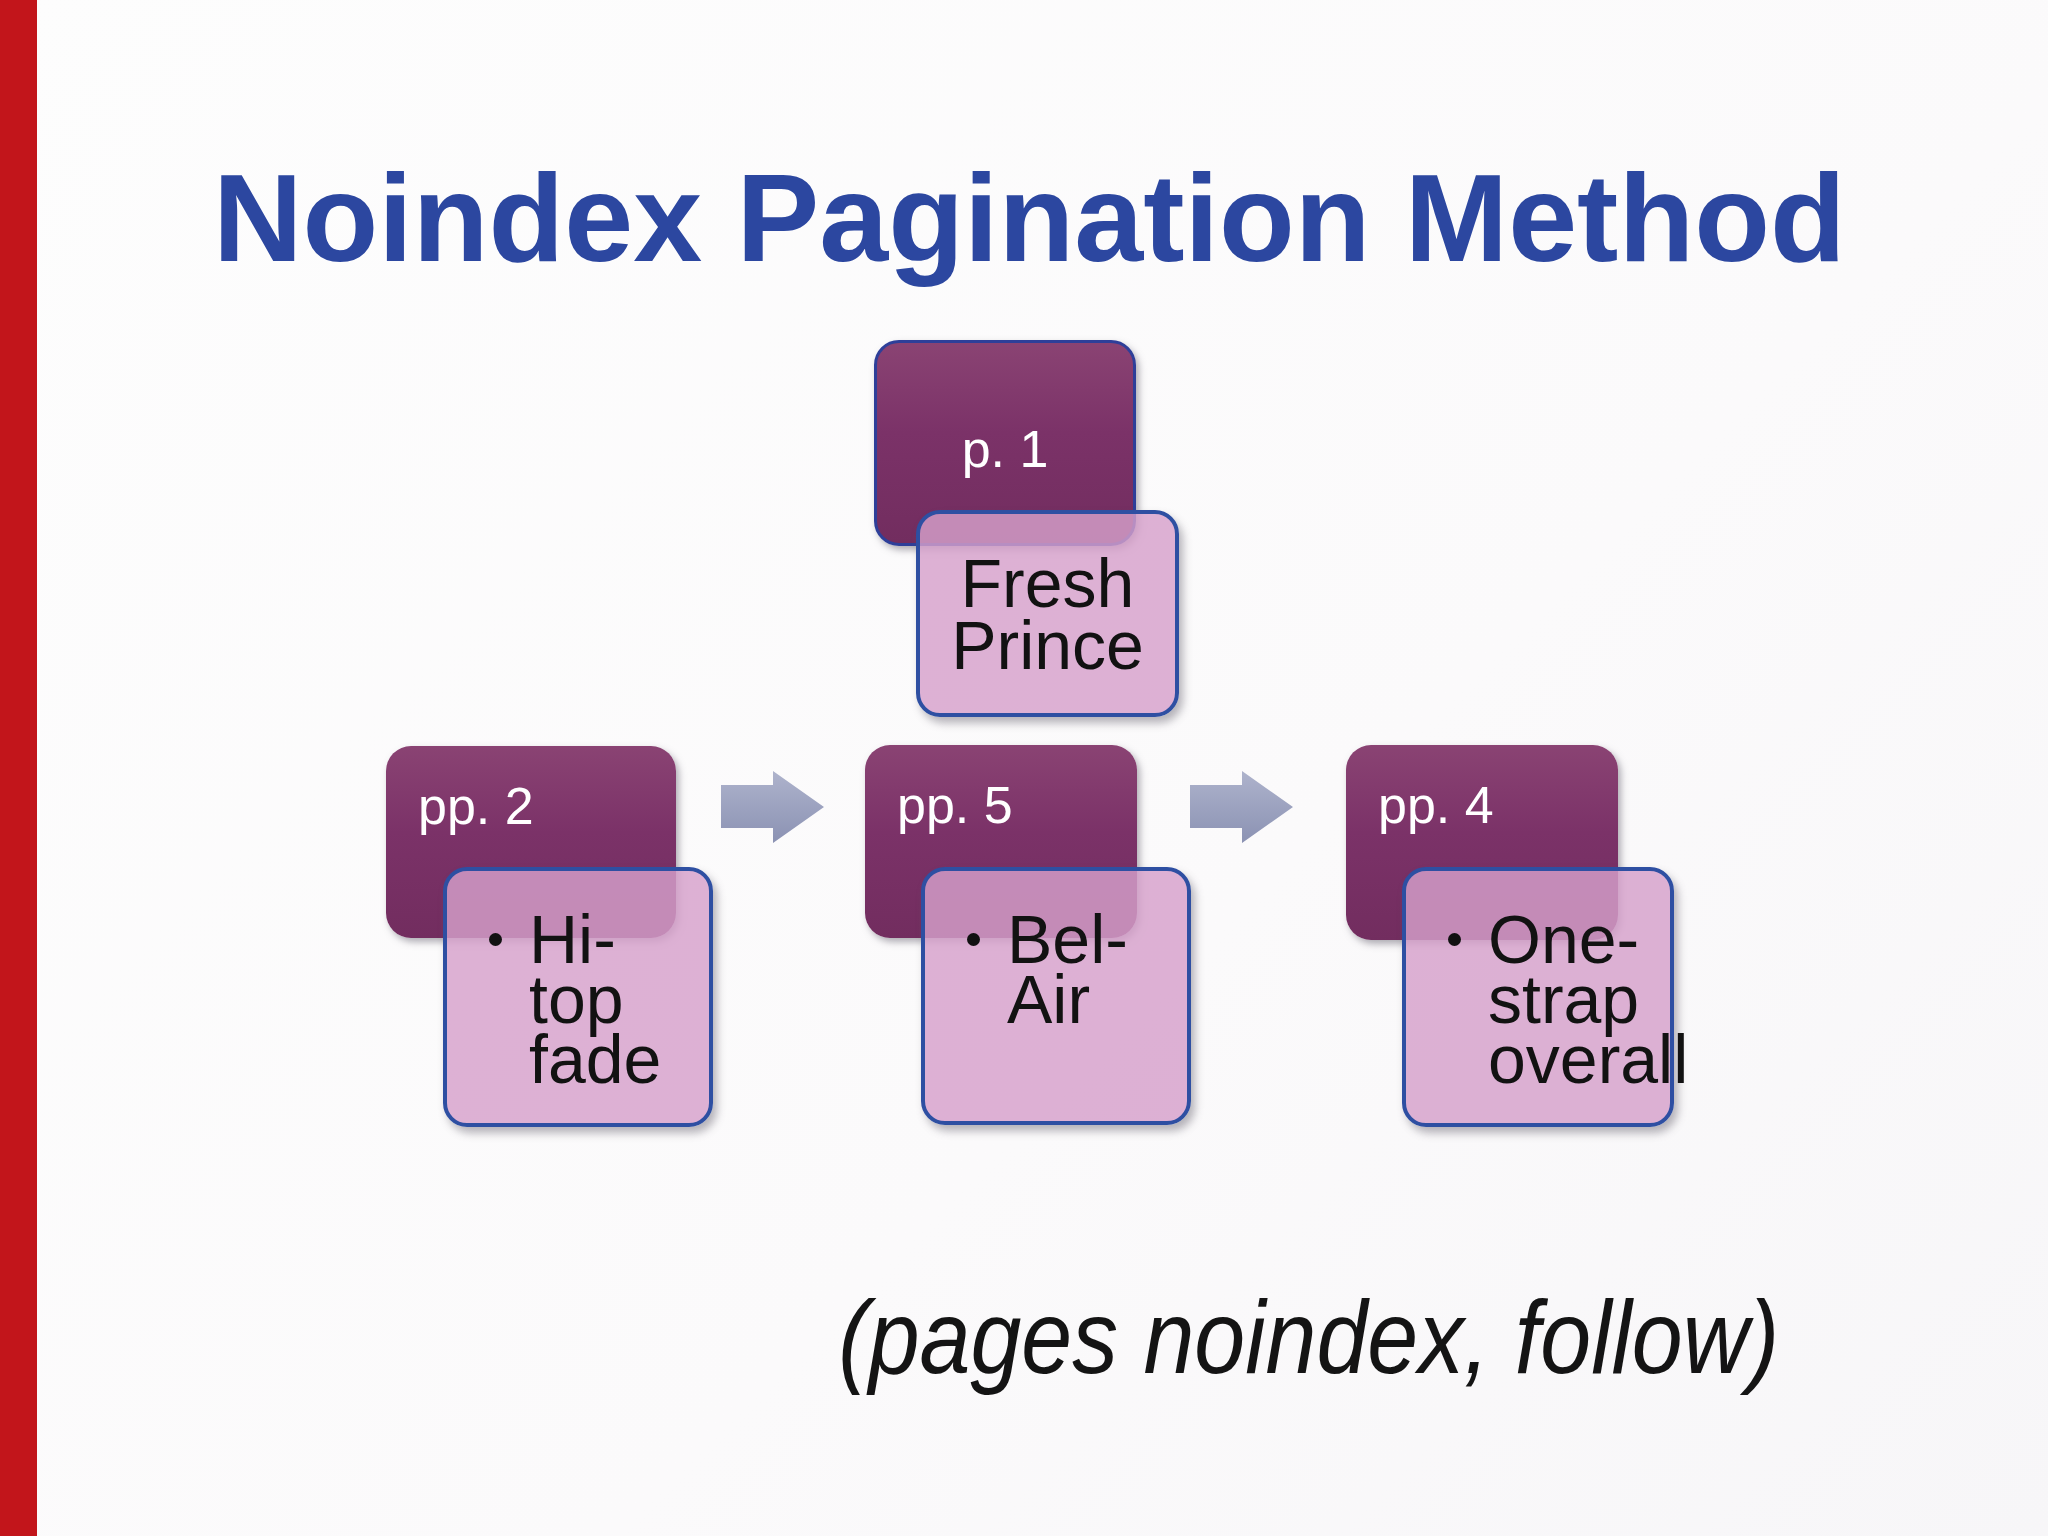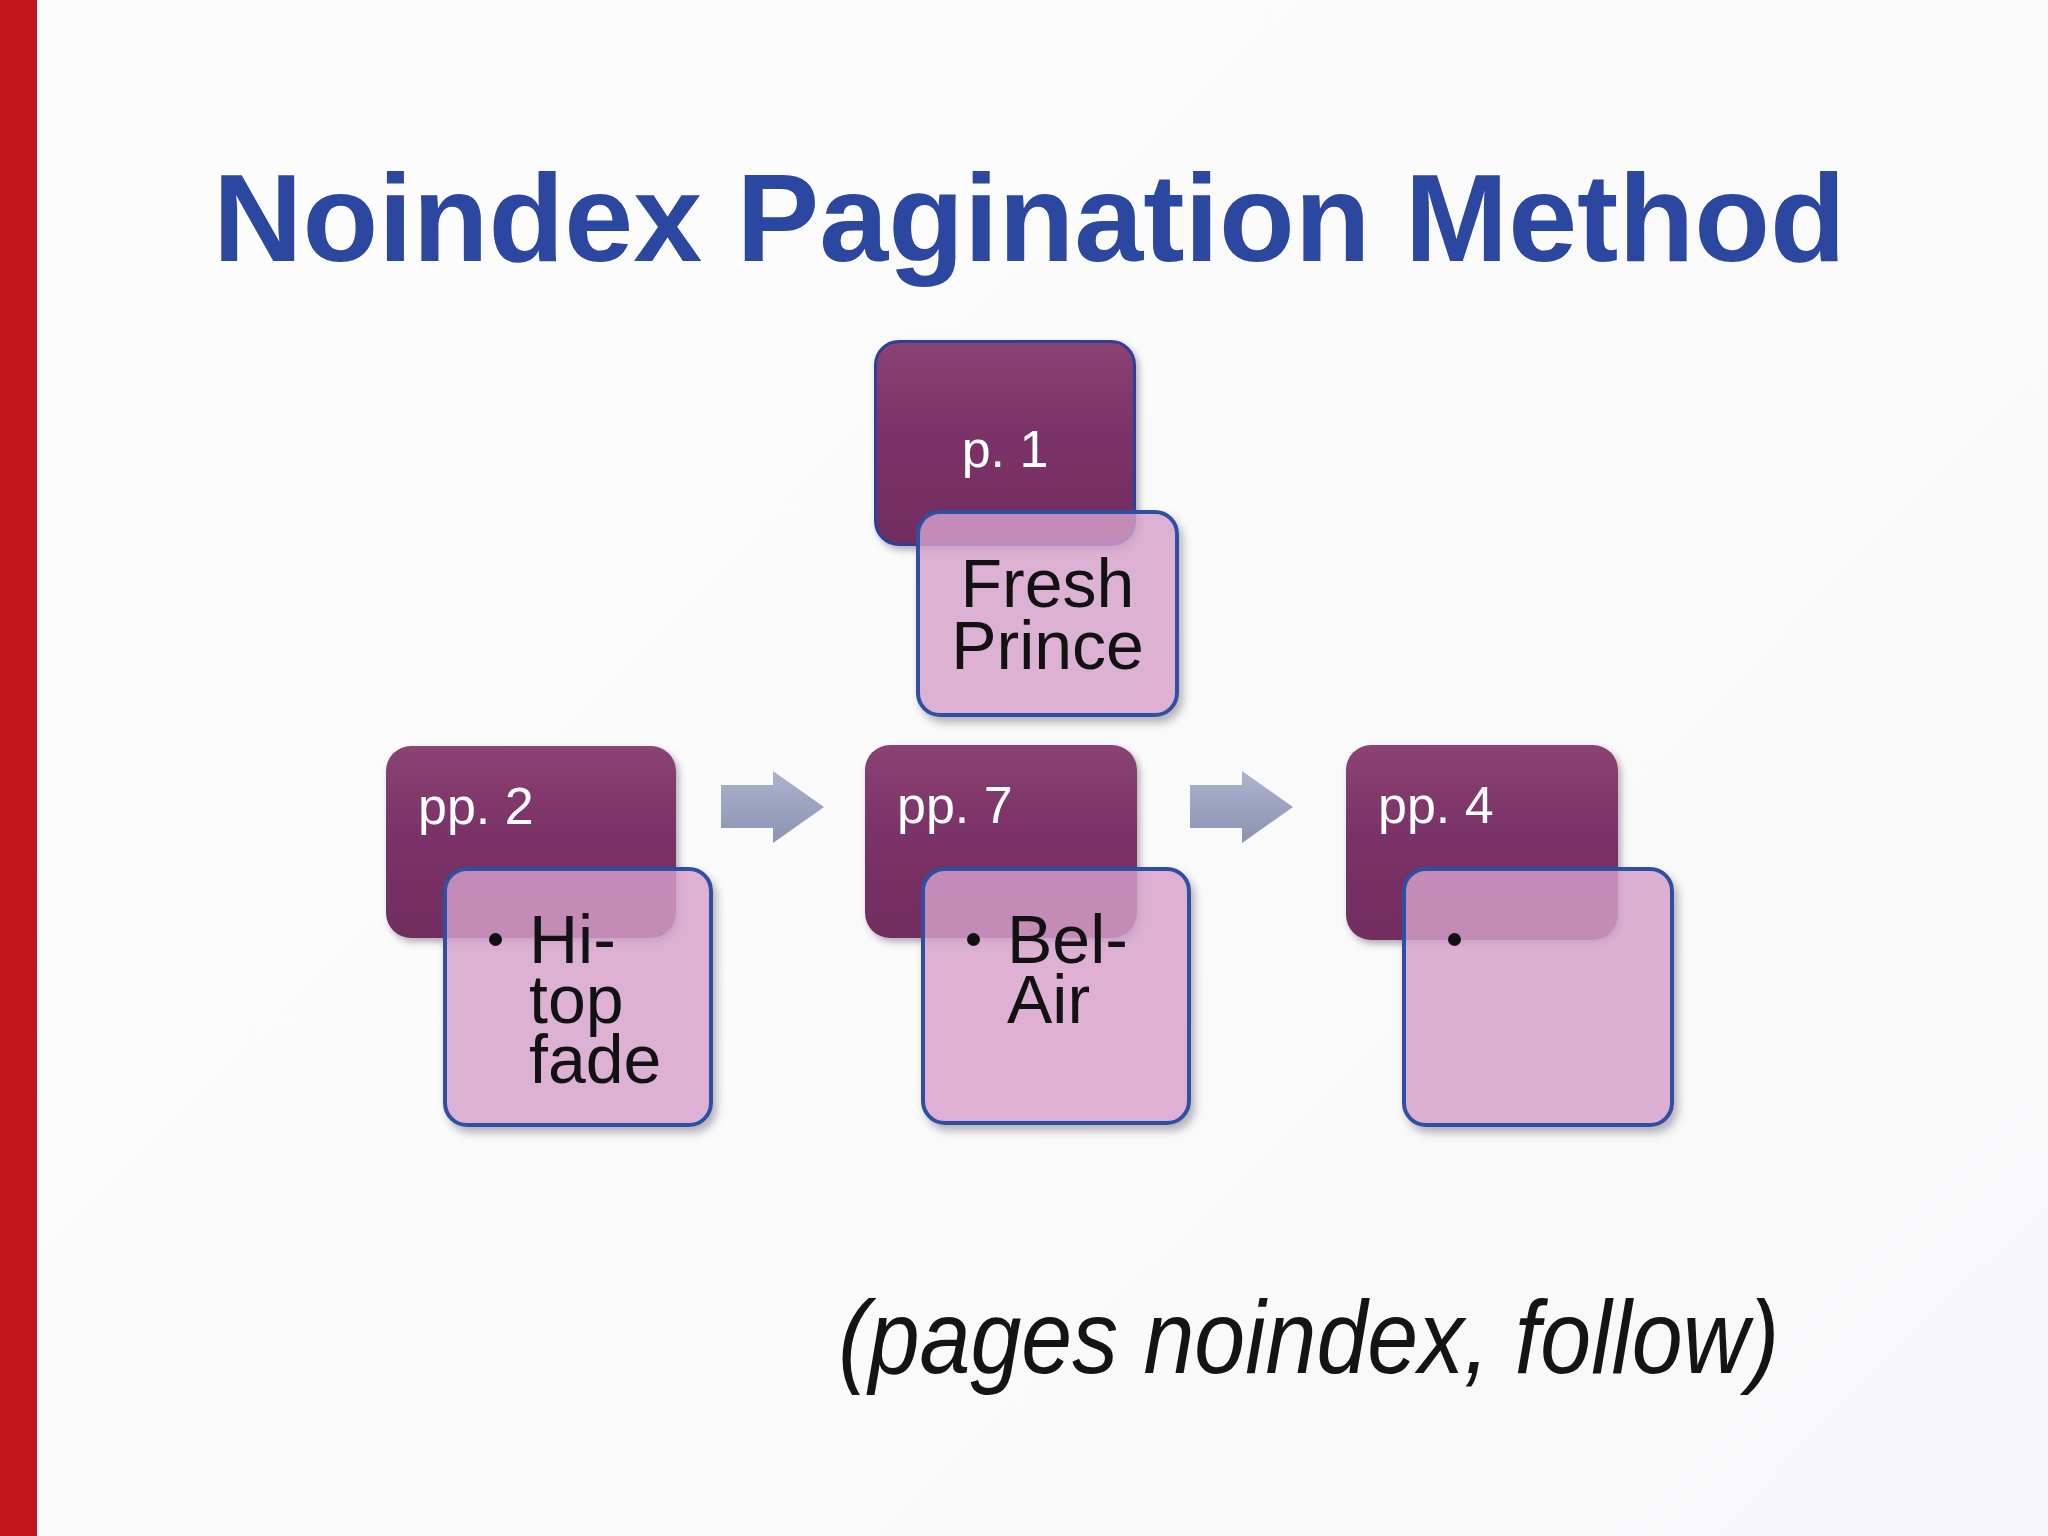--- a/index.html
+++ b/index.html
@@ -97,21 +97,21 @@
     <defs>
       <linearGradient id="ag1" x1="0" y1="0" x2="0" y2="1">
         <stop offset="0" stop-color="#aeb3cc"></stop>
         <stop offset="1" stop-color="#8b92b3"></stop>
       </linearGradient>
     </defs>
     <polygon points="0,14 52,14 52,0 103,36 52,72 52,57 0,57" fill="url(#ag1)"></polygon>
   </svg>
 
   <div class="dark-box box-pp3-dark">
-    <div class="dark-label-left">pp. 7</div>
+    <div class="dark-label-left">pp. 5</div>
   </div>
   <div class="light-box box-pp3-light">
     <div class="bullet-wrap">
       <span class="bullet-dot"></span>
       <span>Bel-Air</span>
     </div>
   </div>
 
   <svg class="arrow arrow-2" viewBox="0 0 103 72">
     <defs>
@@ -122,20 +122,21 @@
     </defs>
     <polygon points="0,14 52,14 52,0 103,36 52,72 52,57 0,57" fill="url(#ag2)"></polygon>
   </svg>
 
   <div class="dark-box box-pp4-dark">
     <div class="dark-label-left">pp. 4</div>
   </div>
   <div class="light-box box-pp4-light">
     <div class="bullet-wrap">
       <span class="bullet-dot"></span>
+      <span>One-strap overall</span>
     </div>
   </div>
 
   <div class="footnote">
     <span class="squeeze">(pages noindex, follow)</span>
   </div>
 
 </div>
 
 </body></html>

